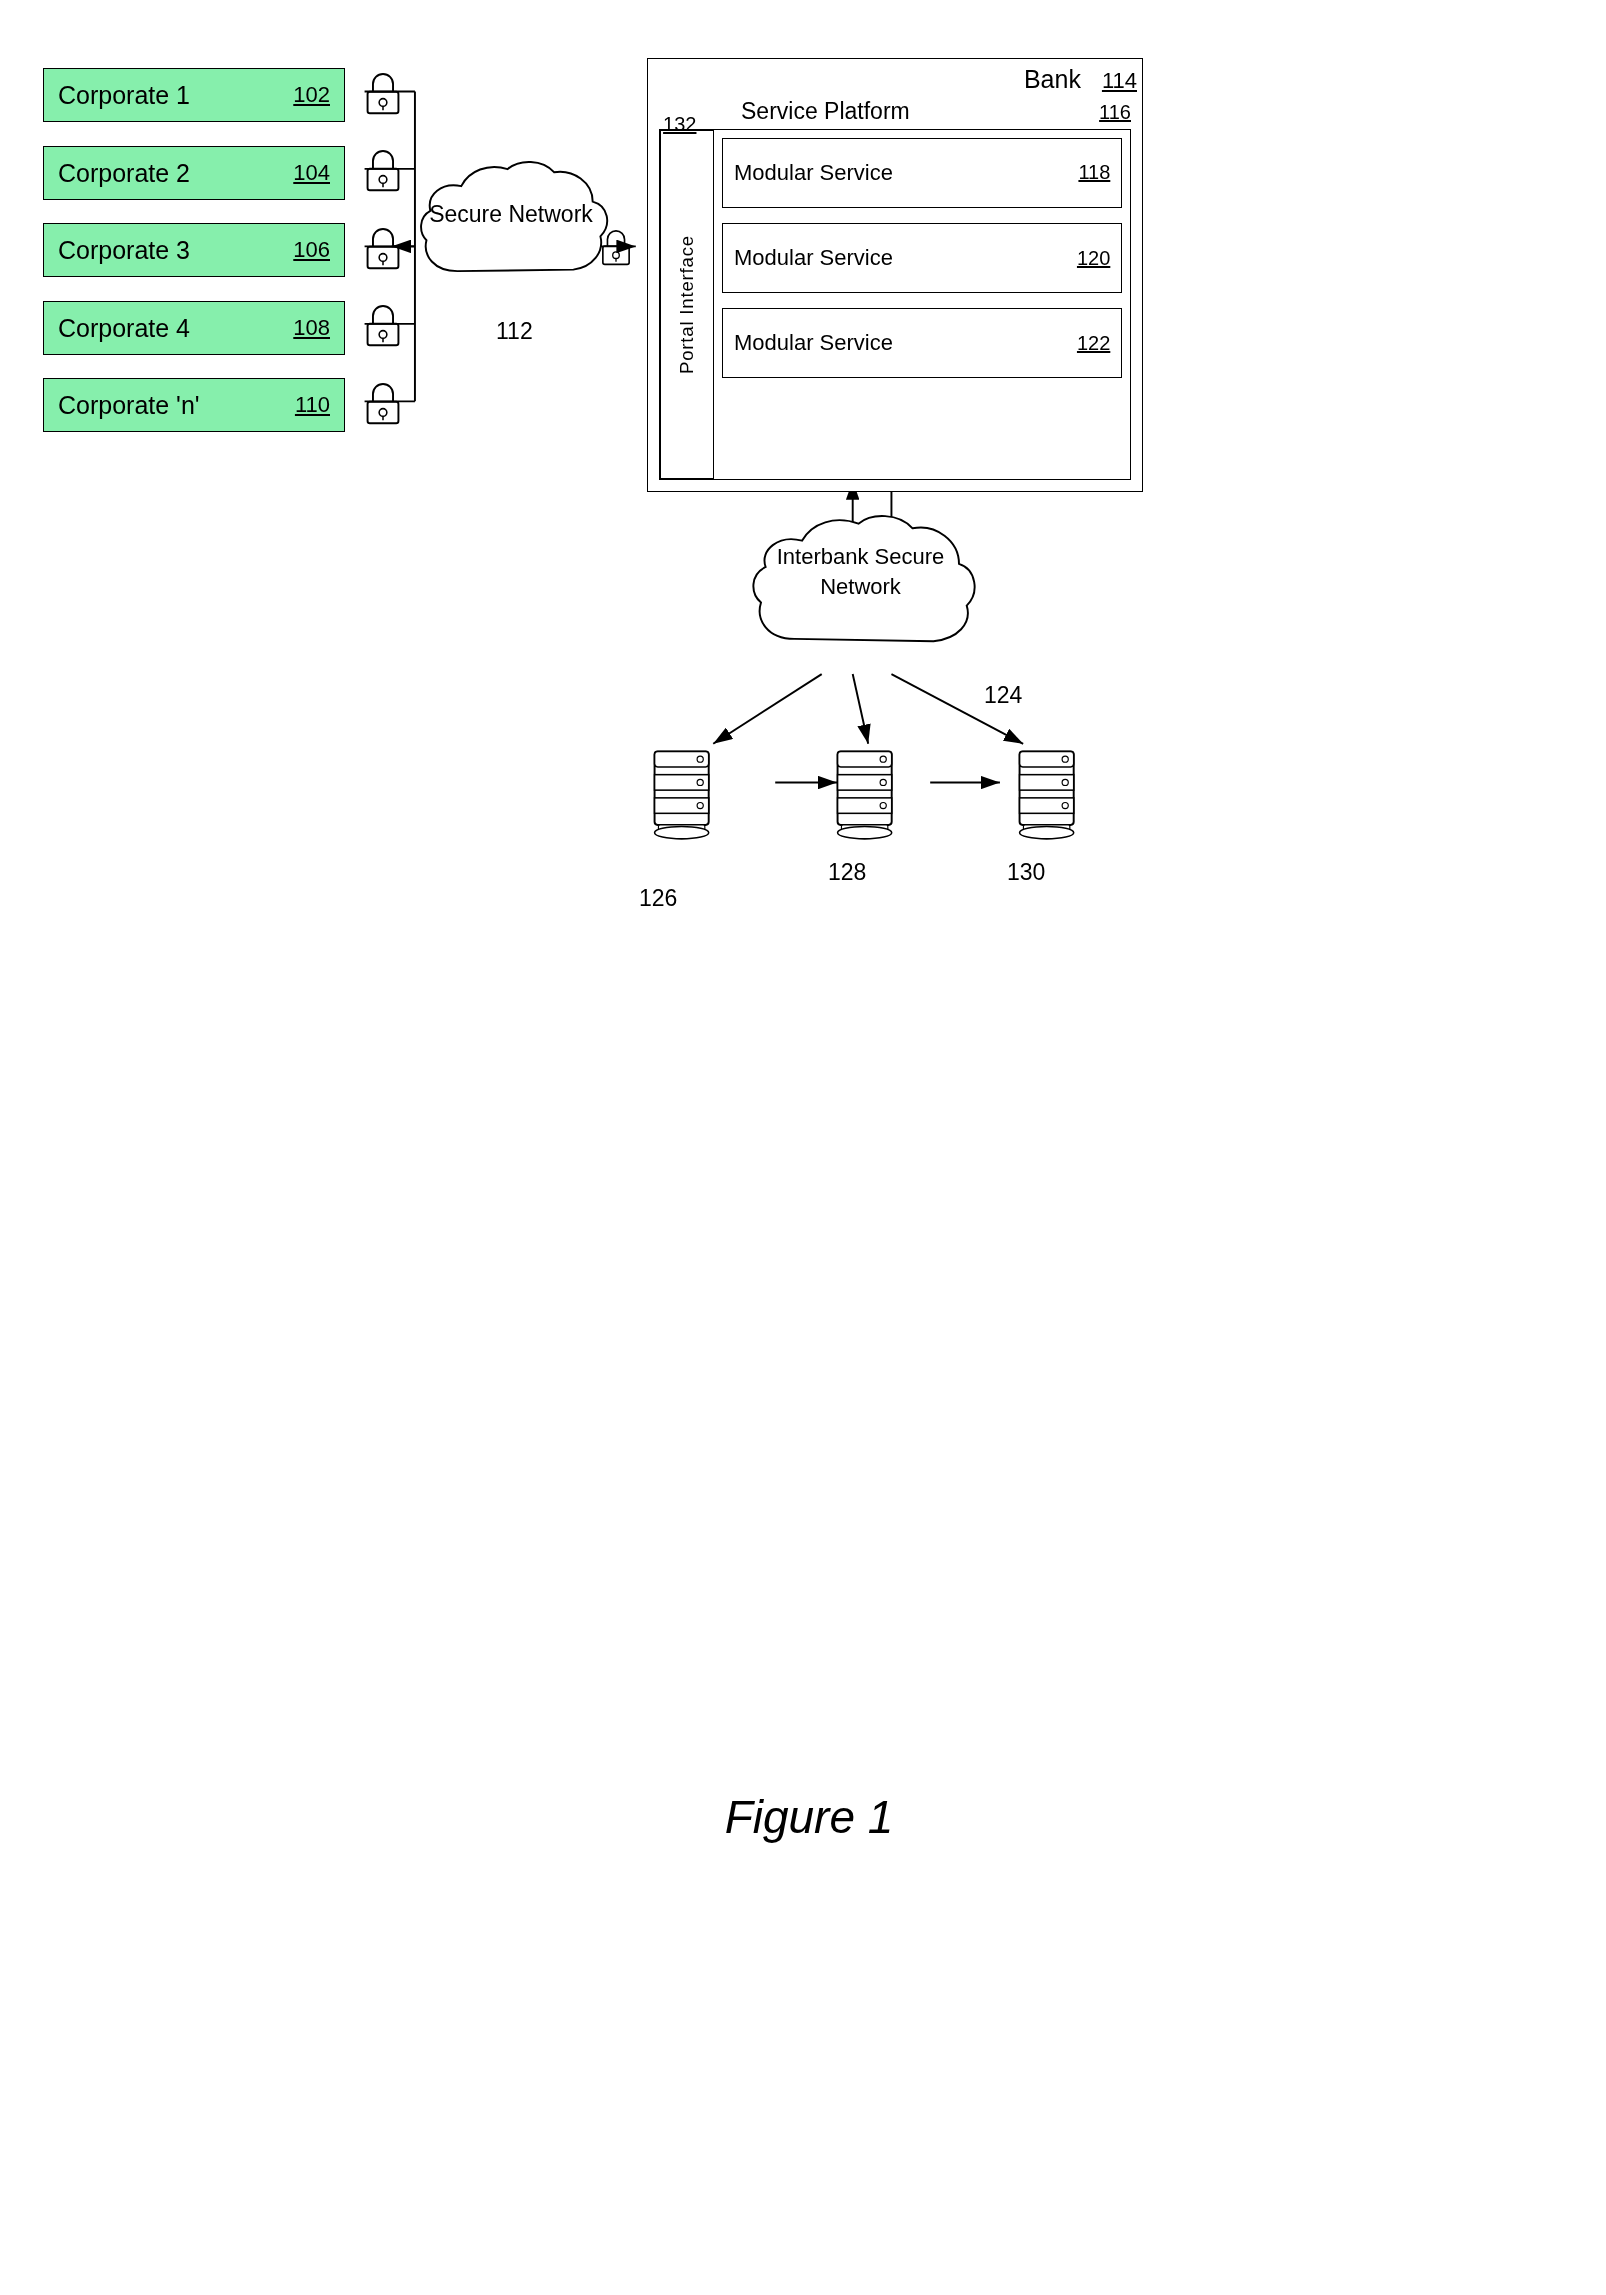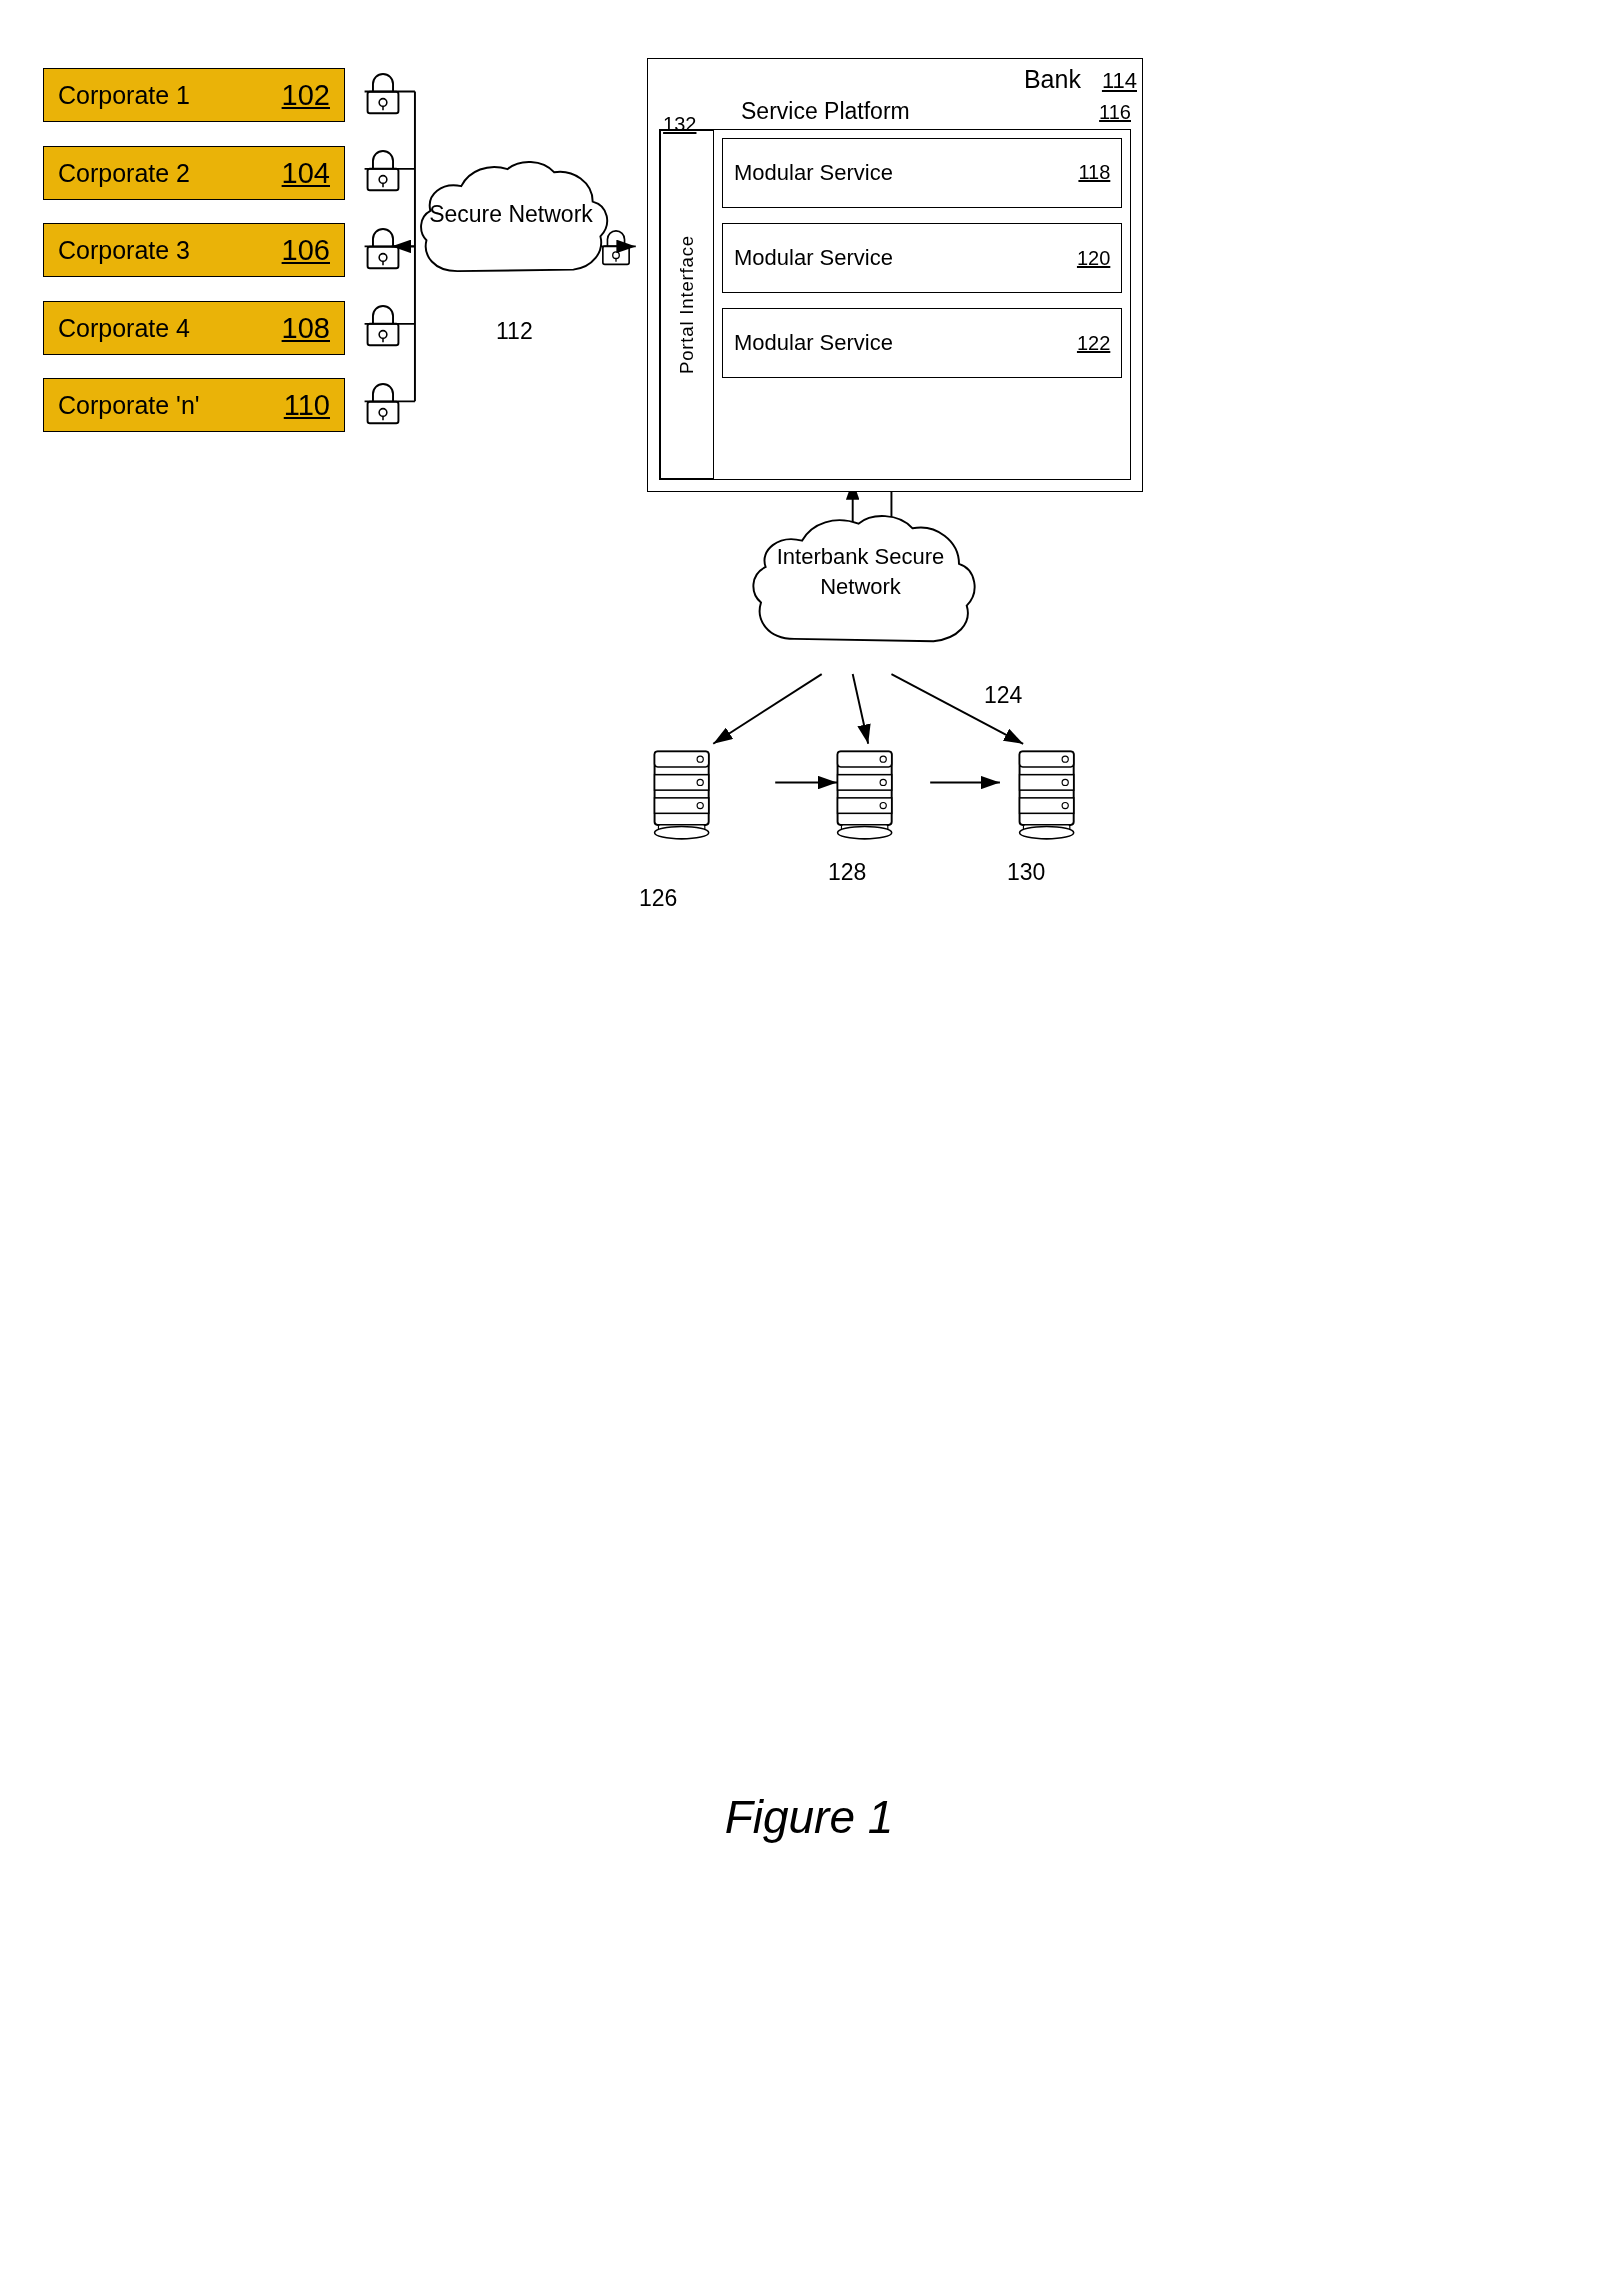--- a/index.html
+++ b/index.html
@@ -15,29 +15,29 @@
     .diagram-container {
       position: relative;
       width: 1607px;
       height: 1937px;
     }
 
     
     .corporate-box {
       position: absolute;
       border: 1.5px solid #000;
-      background: #eab308;
+      background: #86efac;
       display: flex;
       align-items: center;
       padding: 0 14px;
       font-size: 25px;
     }
     .corporate-box .label { flex: 1; }
     .corporate-box .ref-num {
-      font-size: 29px;
+      font-size: 22px;
       text-decoration: underline;
       margin-left: 9.3px;
     }
 
     
     .bank-outer {
       position: absolute;
       border: 1.5px solid #000;
       background: #fff;
     }

